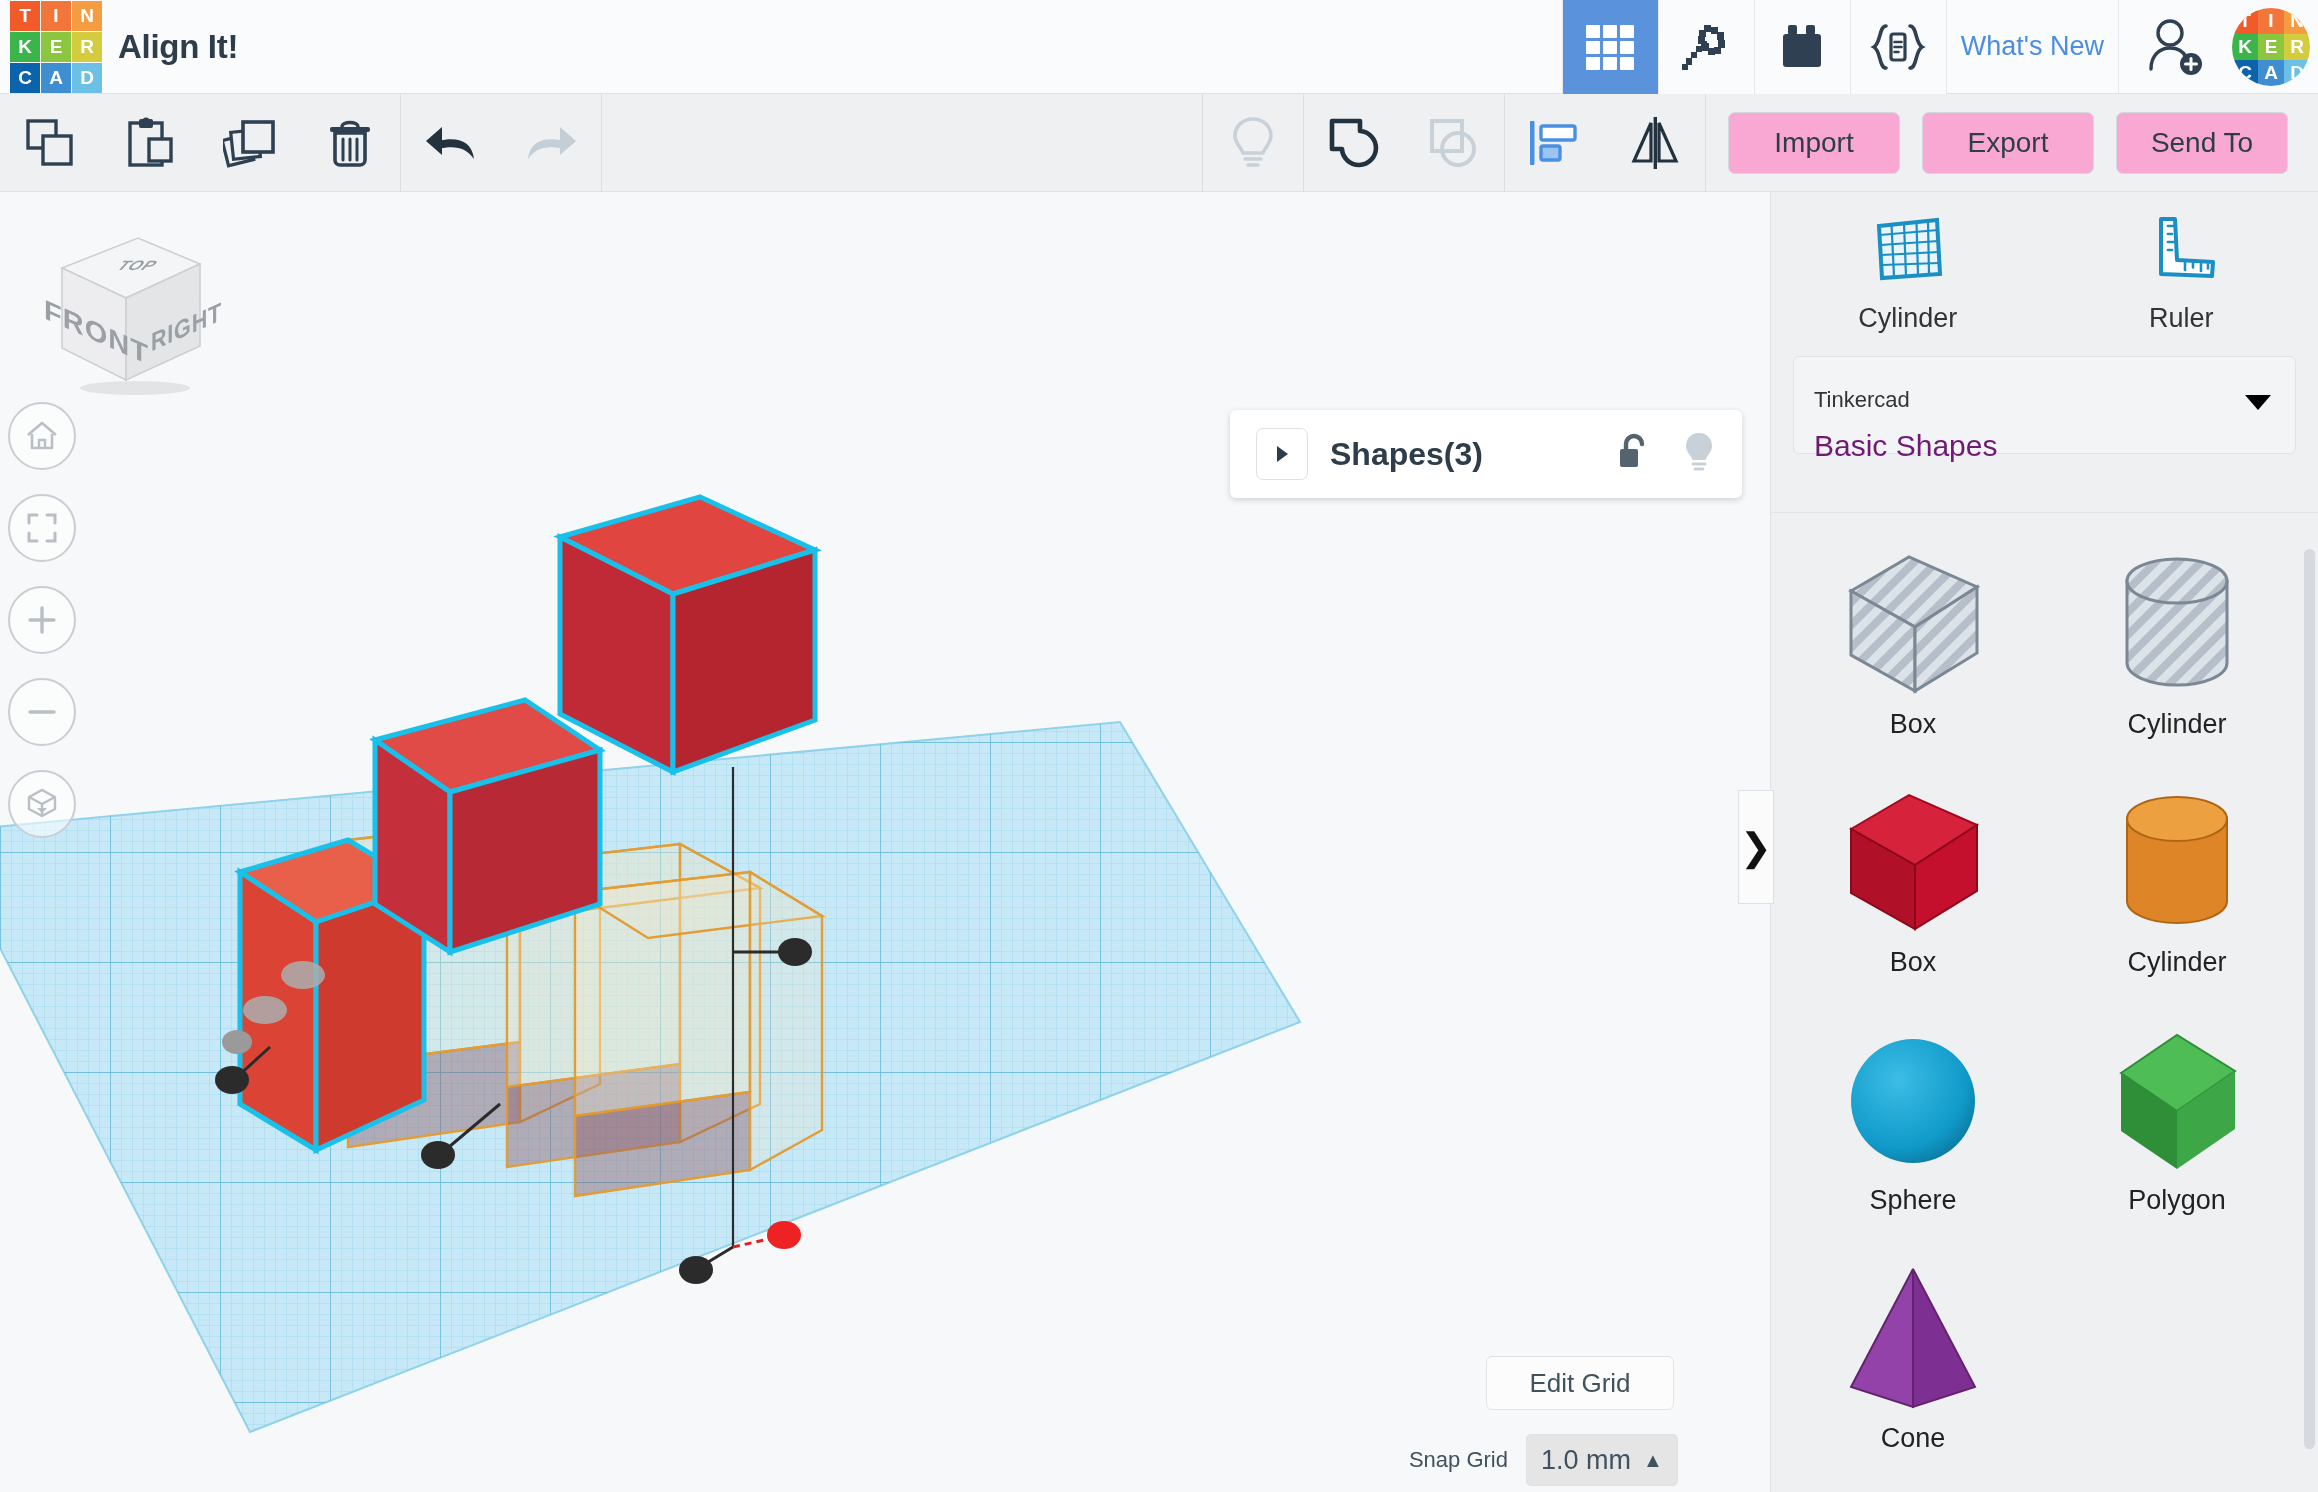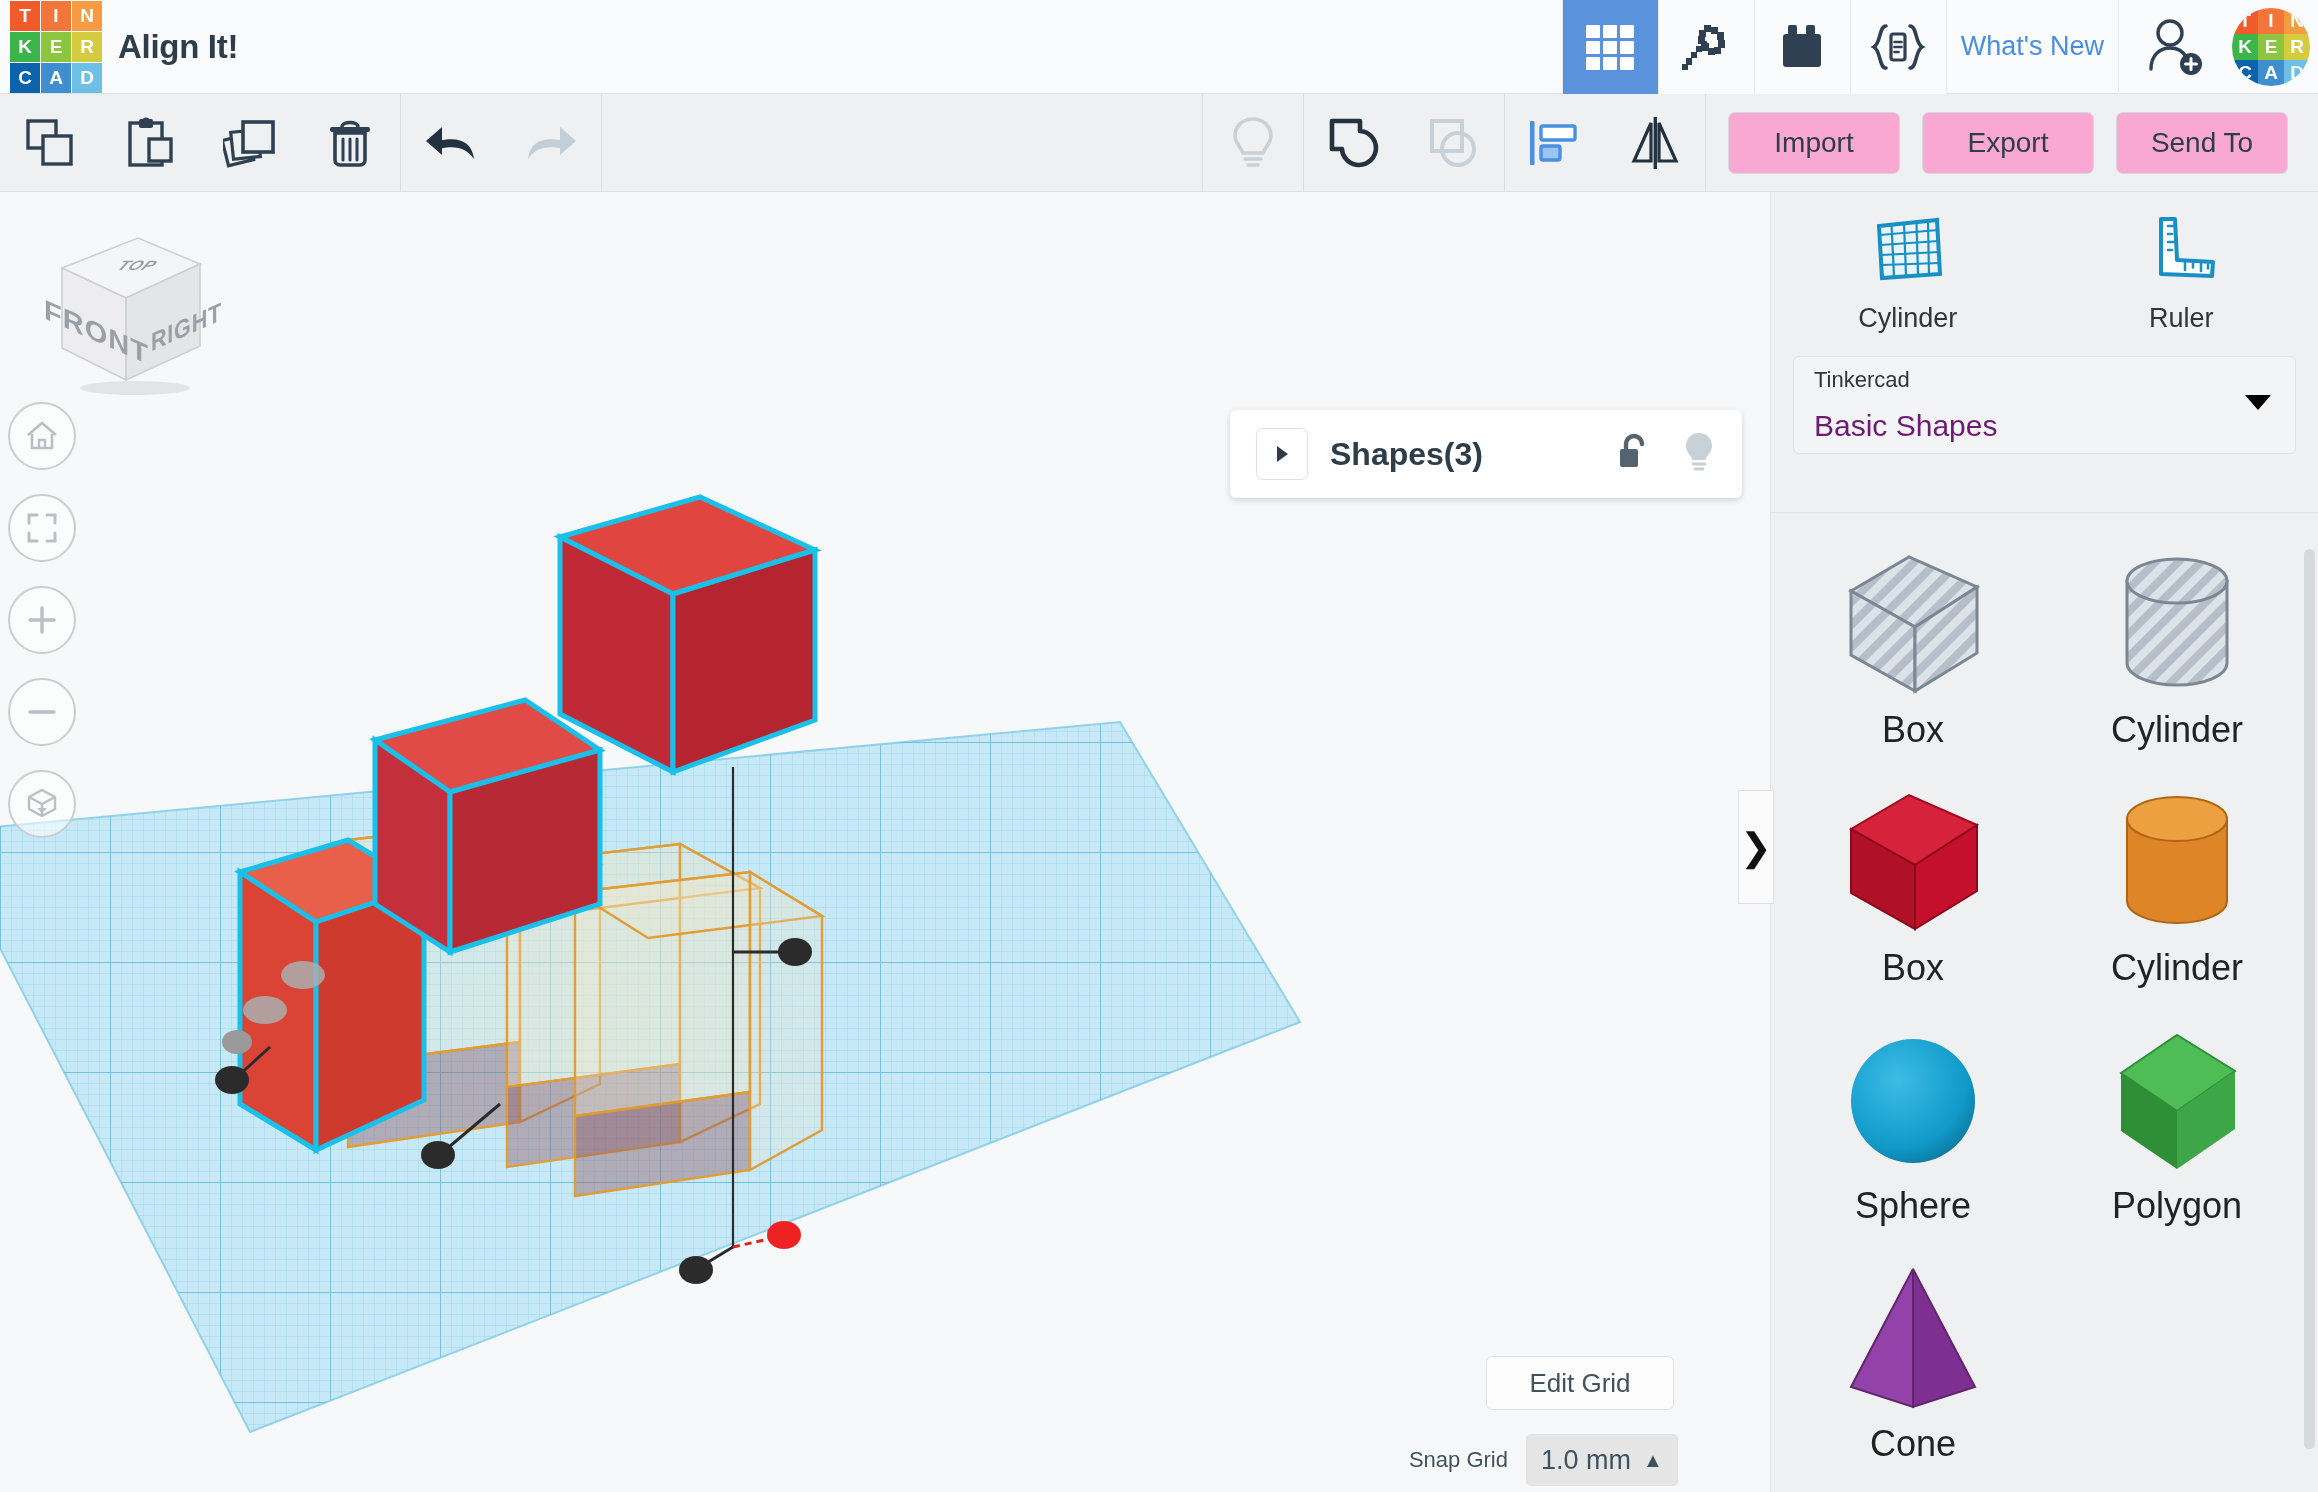--- a/index.html
+++ b/index.html
@@ -151,41 +151,41 @@
   .rp-tool {
     flex: 1; display: flex; flex-direction: column; align-items: center;
     gap: 12px; cursor: pointer;
   }
   .rp-tool span { font-size: 27px; color: #333; }
   .rp-select {
     margin: 8px 22px 0; height: 98px; background: #f2f4f6;
     border: 1px solid #dfe3e8; border-radius: 6px; padding: 10px 20px;
     position: relative; cursor: pointer;
   }
-  .rp-select .lbl { font-size: 22px; color: #333; }
+  .rp-select .lbl { font-size: 22px; color: #333; margin-top: 20px; }
   .rp-select .val { font-size: 30px; color: #701a75; margin-top: 16px; }
   .rp-caret {
     position: absolute; right: 24px; top: 38px;
     width: 0; height: 0; border-left: 13px solid transparent;
     border-right: 13px solid transparent; border-top: 15px solid #000;
   }
   .rp-body {
     position: absolute; left: 0; top: 320px; width: 548px; height: 980px;
     overflow: hidden; background: #eef0f2; border-top: 1px solid #e2e5e8;
   }
   .shape-grid {
     display: grid; grid-template-columns: 1fr 1fr;
     padding: 24px 10px 0;
   }
   .shape-cell {
     display: flex; flex-direction: column; align-items: center;
     height: 238px; cursor: pointer; justify-content: flex-start;
   }
   .shape-cell .art { height: 172px; display: flex; align-items: center; justify-content: center; }
-  .shape-cell .nm { font-size: 36px; color: #222; }
+  .shape-cell .nm { font-size: 27px; color: #222; }
   .rp-scrollbar {
     position: absolute; right: 4px; top: 36px; width: 11px; height: 900px;
     background: #d6d9dd; border-radius: 6px; cursor: pointer;
   }
 </style>
 </head>
 <body>
 
 <div id="app">
 

